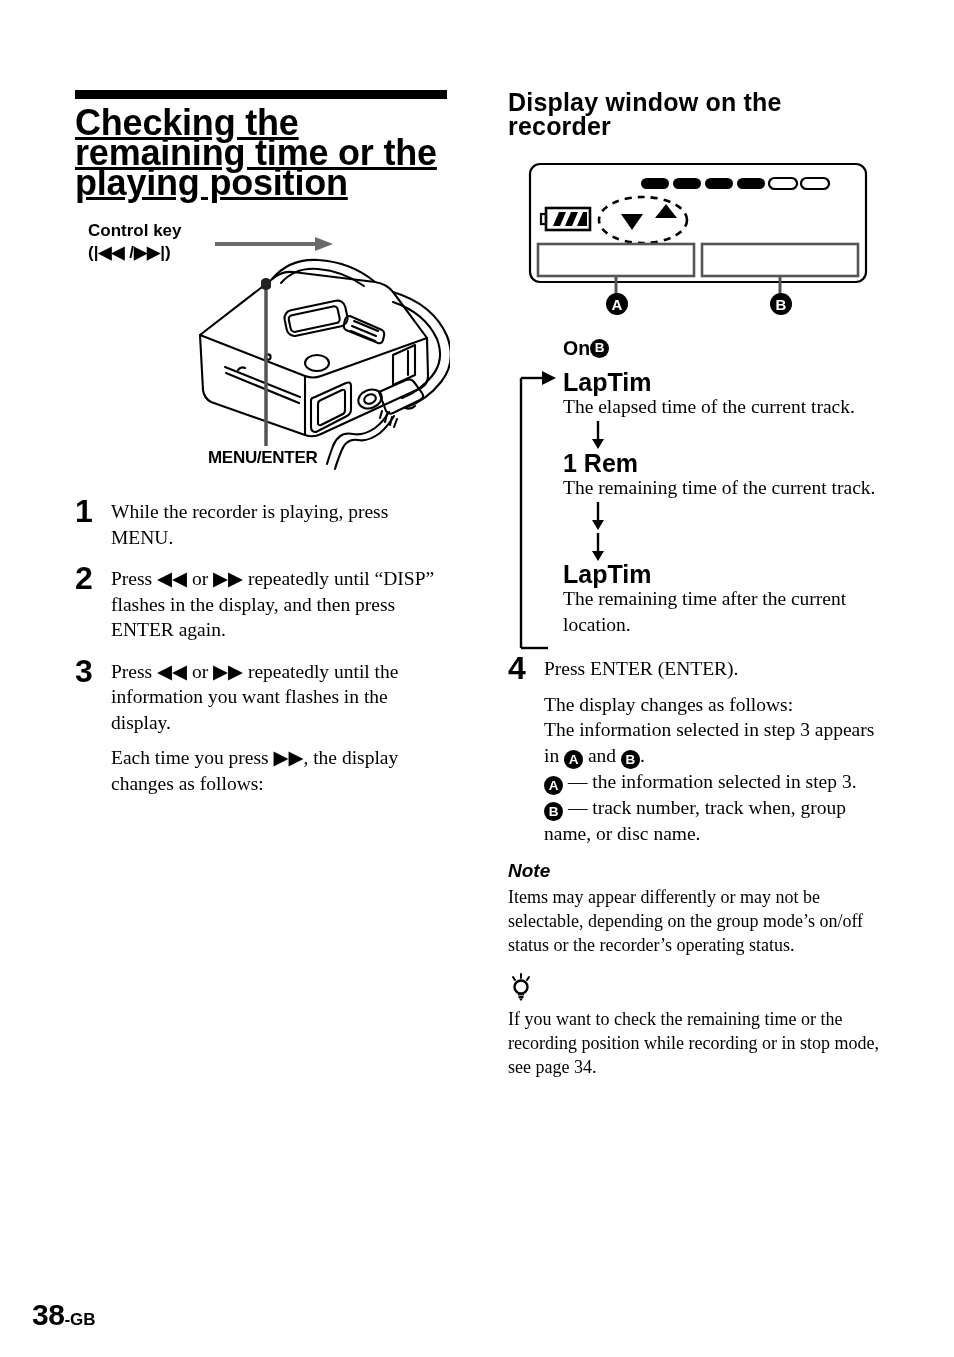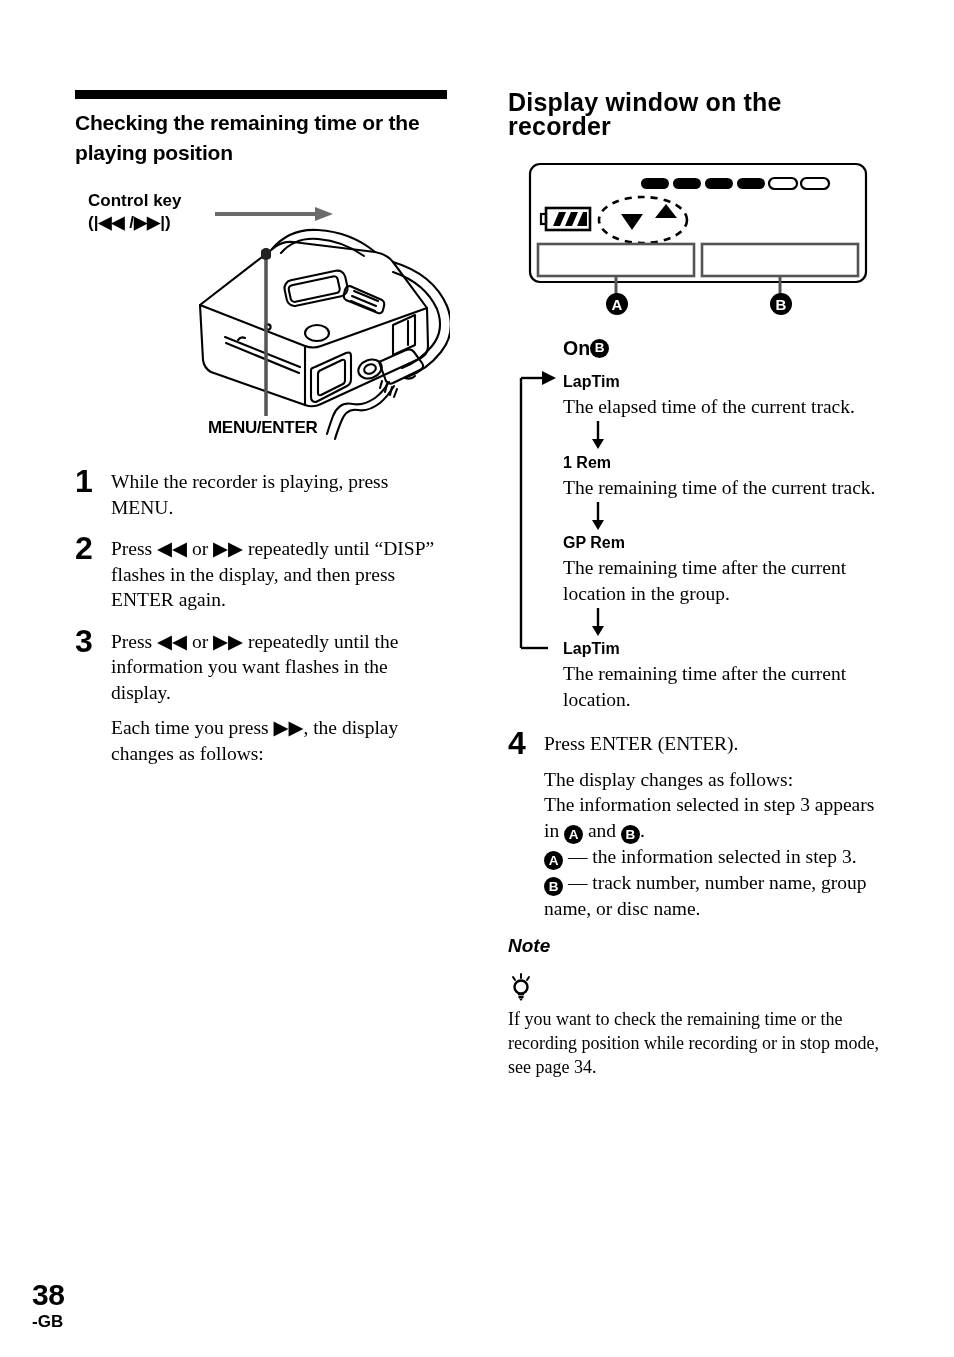--- a/index.html
+++ b/index.html
@@ -20,24 +20,25 @@
   .col-left  { position: absolute; left: 75px;  top: 90px;  width: 375px; }
   .col-right { position: absolute; left: 508px; top: 90px;  width: 380px; }
 
   
   .rule-bar {
     width: 372px; height: 9px; background: #000; margin-bottom: 9px;
   }
   h1.section-title {
     font-family: "Liberation Sans", sans-serif;
     font-weight: bold;
-    font-size: 21px;
+    font-size: 36px;
     line-height: 30px;
     letter-spacing: -0.2px;
     margin: 0 0 14px 0;
+    text-decoration: underline;
   }
   .intro {
     font-size: 19.5px;
     line-height: 26.5px;
     margin: 0;
   }
 
   
   h2.sub-title {
     font-family: "Liberation Sans", sans-serif;
@@ -118,21 +119,21 @@
     line-height: 24px;
     margin: 0 0 10px 0;
     display: flex;
     align-items: center;
     gap: 0;
   }
   .flow-item { margin-bottom: 0; }
   .flow-name {
     font-family: "Liberation Sans", sans-serif;
     font-weight: bold;
-    font-size: 16px;
+    font-size: 25px;
     line-height: 24px;
     margin: 0;
   }
   .flow-desc {
     font-size: 19.5px;
     line-height: 25.5px;
     margin: 0;
   }
   .flow-arrow {
     height: 31px;
@@ -175,21 +176,20 @@
 
   
   .footer {
     position: absolute;
     left: 32px;
     bottom: 25px;
     font-family: "Liberation Sans", sans-serif;
     font-weight: bold;
     display: flex;
     align-items: baseline;
-    flex-direction: column;
   }
   .footer .pg { font-size: 30px; letter-spacing: -0.5px; }
   .footer .gb { font-size: 17px; }
 </style>
 </head>
 <body>
 
 <div class="page">
 
   <div class="col-left">
@@ -372,24 +372,20 @@
         <p class="flow-name">1 Rem</p>
         <p class="flow-desc">The remaining time of the current track.</p>
       </div>
       <div class="flow-arrow">
         <svg width="14" height="28">
             <line x1="7" y1="0" x2="7" y2="20" stroke="#000" stroke-width="2.4"></line>
             <polygon points="1,18 13,18 7,28" fill="#000"></polygon>
           </svg>
       </div>
 
-      <div class="flow-item">
-        <p class="flow-name">GP Rem</p>
-        <p class="flow-desc">The remaining time after the current location in the group.</p>
-      </div>
       <div class="flow-arrow">
         <svg width="14" height="28">
             <line x1="7" y1="0" x2="7" y2="20" stroke="#000" stroke-width="2.4"></line>
             <polygon points="1,18 13,18 7,28" fill="#000"></polygon>
           </svg>
       </div>
 
       <div class="flow-item">
         <p class="flow-name">LapTim</p>
         <p class="flow-desc">The remaining time after the current location.</p>
@@ -402,27 +398,28 @@
         <p>Press ENTER (ENTER).</p>
         <p style="margin-top:10px;">
           <span>The display changes as follows:</span><br>
           <span>The information selected in step 3 appears in</span>
           <span class="badge">A</span>
           <span>and</span>
           <span class="badge">B</span><span>.</span><br>
           <span class="badge">A</span>
           <span>— the information selected in step 3.</span><br>
           <span class="badge">B</span>
-          <span>— track number, number name, group name, or disc name.</span>
+          <span>— track number, track when, group name, or disc name.</span>
         </p>
       </div>
     </div>
 
     <div style="margin-top:10px;">
       <p class="note-title">Note</p>
+      <p class="note-body">Items may appear differently or may not be selectable, depending on the group mode’s on/off status or the recorder’s operating status.</p>
     </div>
 
     <div>
       <div class="tip-icon">
         <svg width="26" height="28" viewBox="0 0 26 28">
           <g stroke="#000" stroke-width="2" stroke-linecap="round">
             <line x1="13" y1="1" x2="13" y2="5"></line>
             <line x1="5" y1="4" x2="7" y2="7"></line>
             <line x1="21" y1="4" x2="19" y2="7"></line>
           </g>

